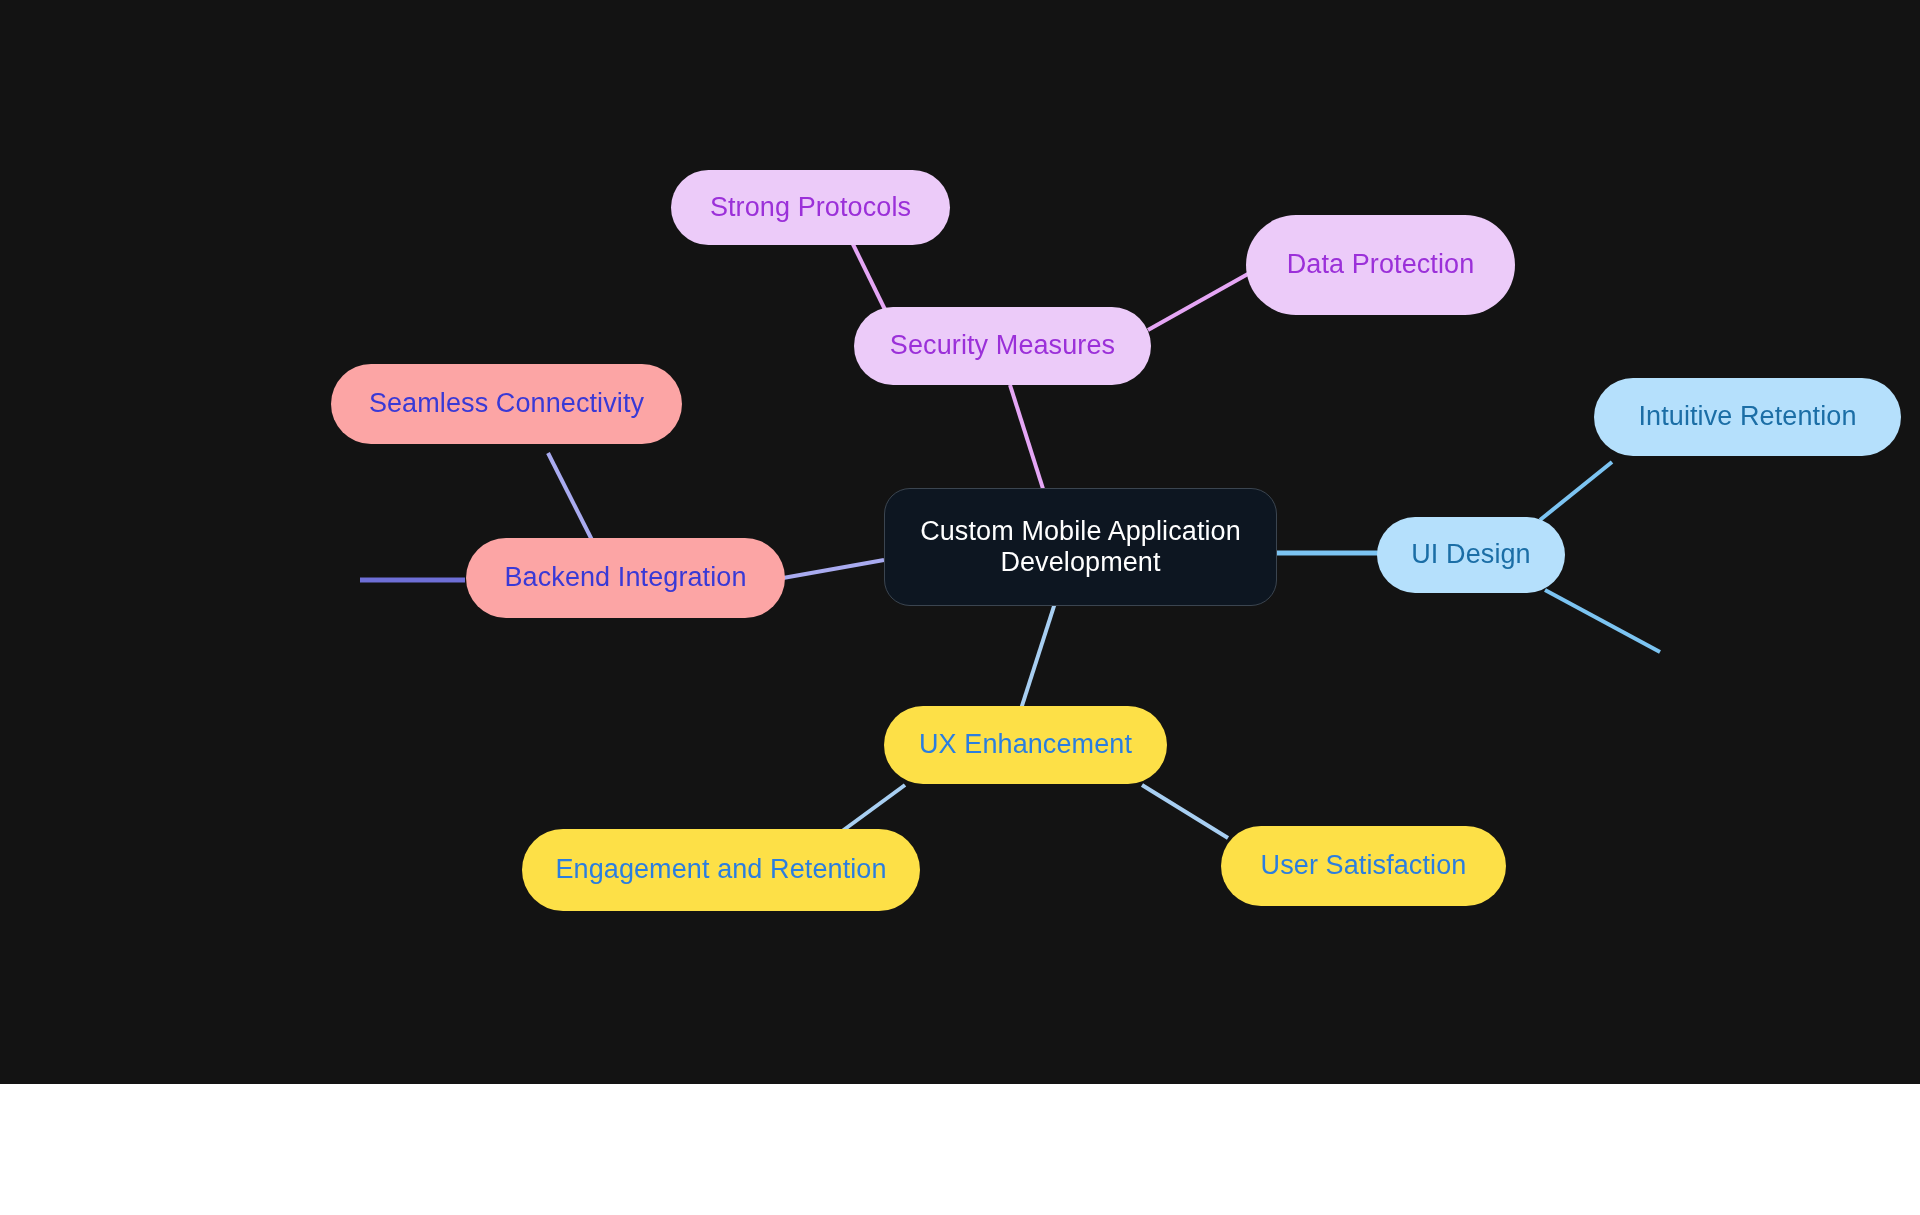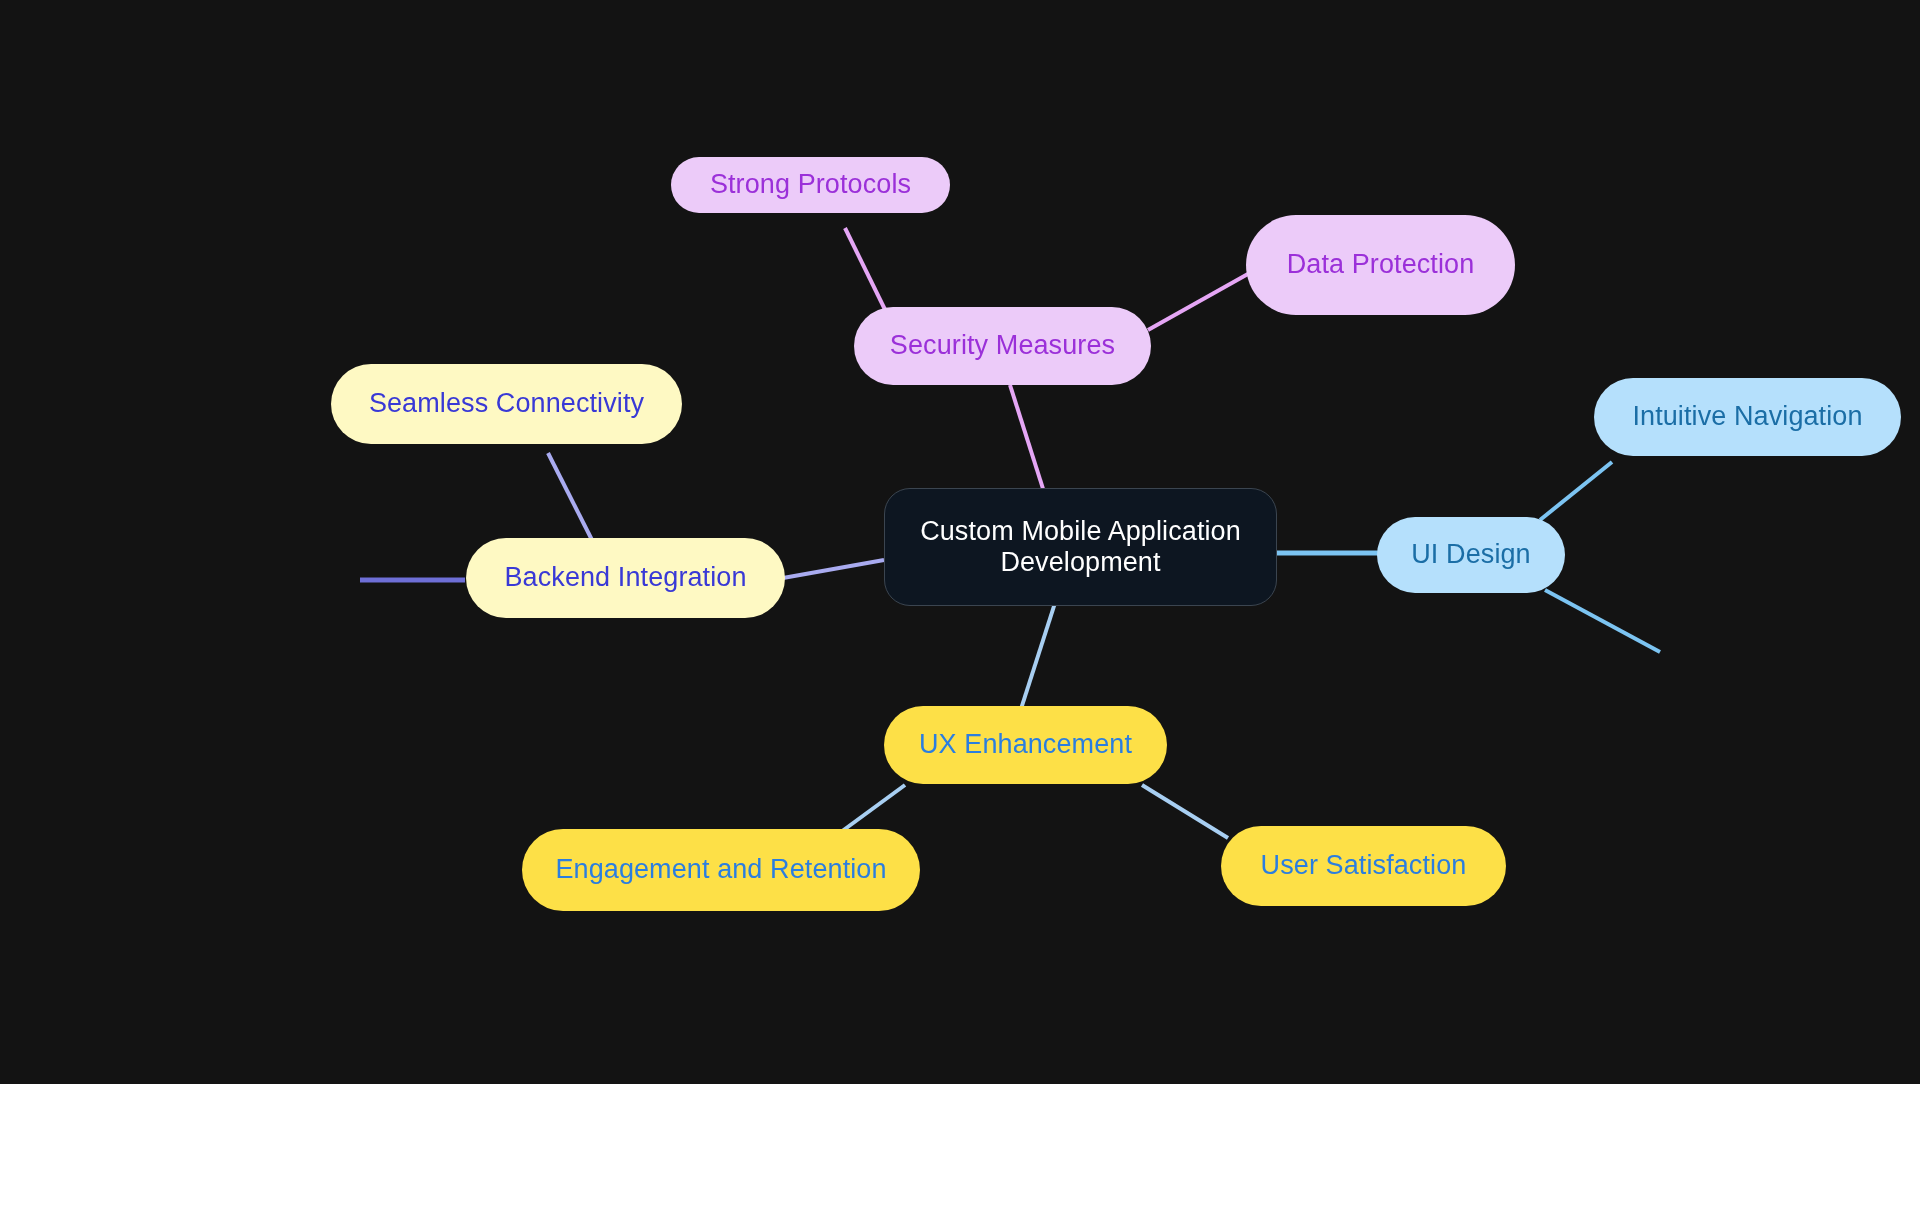--- a/index.html
+++ b/index.html
@@ -63,21 +63,21 @@
     padding: 0 20px;
   }
 
   .node.purple {
     background: #eccbf9;
     color: #9b30d9;
     font-size: 27px;
   }
 
   .node.periwinkle {
-    background: #fef9c3;
+    background: #fca5a5;
     color: #3939d6;
     font-size: 27px;
   }
 
   .node.blue {
     background: #b5e0fc;
     color: #1b6ea6;
     font-size: 27px;
   }
 
@@ -129,32 +129,32 @@
       <line x1="905" y1="785" x2="830" y2="840" stroke="#a8cff2" stroke-width="4"></line>
 
       <line x1="1142" y1="785" x2="1228" y2="838" stroke="#a8cff2" stroke-width="4"></line>
     </svg>
 
     <div class="node root" style="left:884px; top:488px; width:393px; height:118px;">Custom Mobile Application
 Development</div>
 
     <div class="node purple" style="left:854px; top:307px; width:297px; height:78px;">Security Measures</div>
 
-    <div class="node purple" style="left:671px; top:157px; width:279px; height:56px;">Strong Protocols</div>
+    <div class="node purple" style="left:671px; top:170px; width:279px; height:75px;">Strong Protocols</div>
 
     <div class="node purple" style="left:1246px; top:215px; width:269px; height:100px;">Data Protection</div>
 
     <div class="node periwinkle" style="left:466px; top:538px; width:319px; height:80px;">Backend Integration</div>
 
     <div class="node periwinkle" style="left:331px; top:364px; width:351px; height:80px;">Seamless Connectivity</div>
 
 
     <div class="node blue" style="left:1377px; top:517px; width:188px; height:76px;">UI Design</div>
 
-    <div class="node blue" style="left:1594px; top:378px; width:307px; height:78px;">Intuitive Navigation</div>
+    <div class="node blue" style="left:1594px; top:378px; width:307px; height:78px;">Intuitive Retention</div>
 
 
     <div class="node paleblue" style="left:884px; top:706px; width:283px; height:78px;">UX Enhancement</div>
 
     <div class="node paleblue" style="left:522px; top:829px; width:398px; height:82px;">Engagement and Retention</div>
 
     <div class="node paleblue" style="left:1221px; top:826px; width:285px; height:80px;">User Satisfaction</div>
 
   </div>
 

